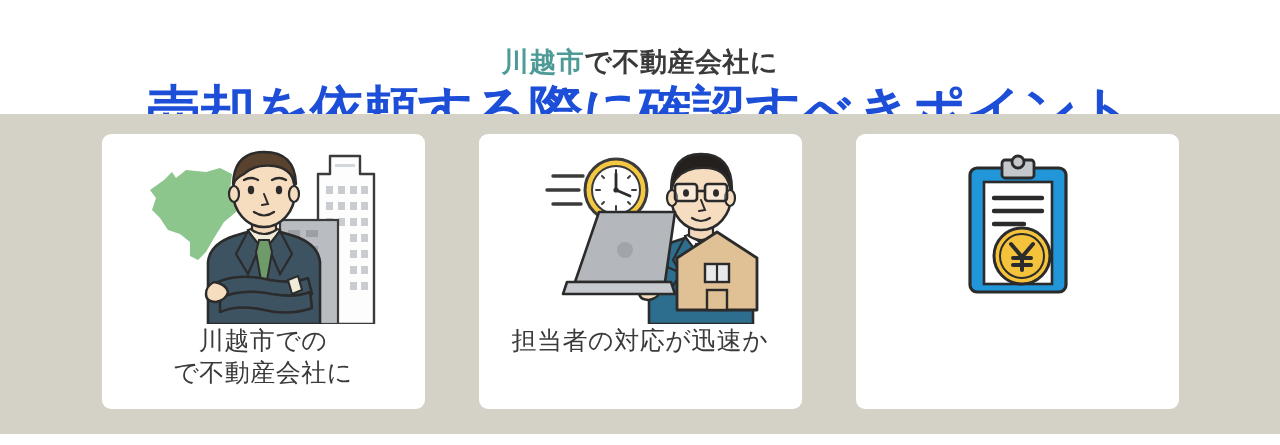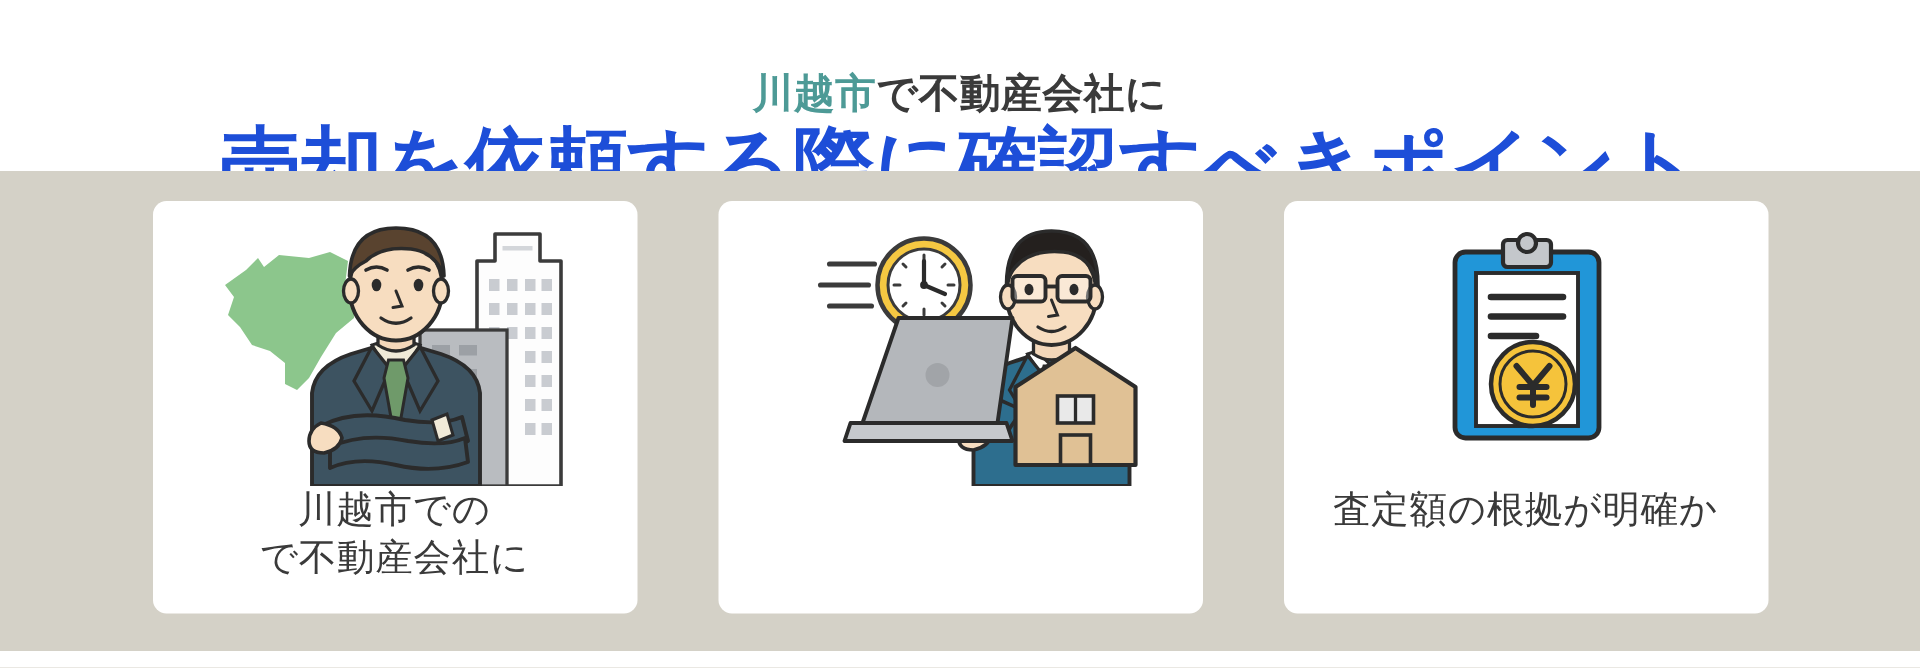--- a/index.html
+++ b/index.html
@@ -280,20 +280,23 @@
           </g>
 
           <g>
             <path d="M198 124 L238 98 L278 124 L278 176 L198 176 Z" fill="#e0c195" stroke="#2b2b2b" stroke-width="2.8" stroke-linejoin="round"></path>
             <rect x="226" y="130" width="24" height="18" fill="#e9e9e9" stroke="#2b2b2b" stroke-width="2.4"></rect>
             <line x1="238" y1="130" x2="238" y2="148" stroke="#2b2b2b" stroke-width="2.2"></line>
             <rect x="228" y="156" width="20" height="20" fill="#e0c195" stroke="#2b2b2b" stroke-width="2.4"></rect>
           </g>
         </svg>
       </div>
+      <div class="card-caption">
+        <div>担当者の対応が迅速か</div>
+      </div>
     </div>
 
     <div class="card">
       <div class="card-art">
         <svg class="art-svg" viewBox="0 0 323 190" xmlns="http://www.w3.org/2000/svg">
           <g>
 
             <rect x="114" y="34" width="96" height="124" rx="7" fill="#2196d8" stroke="#2b2b2b" stroke-width="3.2"></rect>
 
             <rect x="128" y="48" width="68" height="102" fill="#ffffff" stroke="#2b2b2b" stroke-width="2.6"></rect>
@@ -314,19 +317,16 @@
             <g stroke="#2b2b2b" stroke-width="4" stroke-linecap="round" fill="none">
               <line x1="155" y1="110" x2="166" y2="123"></line>
               <line x1="177" y1="110" x2="166" y2="123"></line>
               <line x1="166" y1="123" x2="166" y2="136"></line>
               <line x1="157" y1="124" x2="175" y2="124"></line>
               <line x1="157" y1="131" x2="175" y2="131"></line>
             </g>
           </g>
         </svg>
       </div>
-      <div class="card-caption">
-        <div>査定額の根拠が明確か</div>
-      </div>
     </div>
 
   </div>
 </div>
 
 </body></html>

